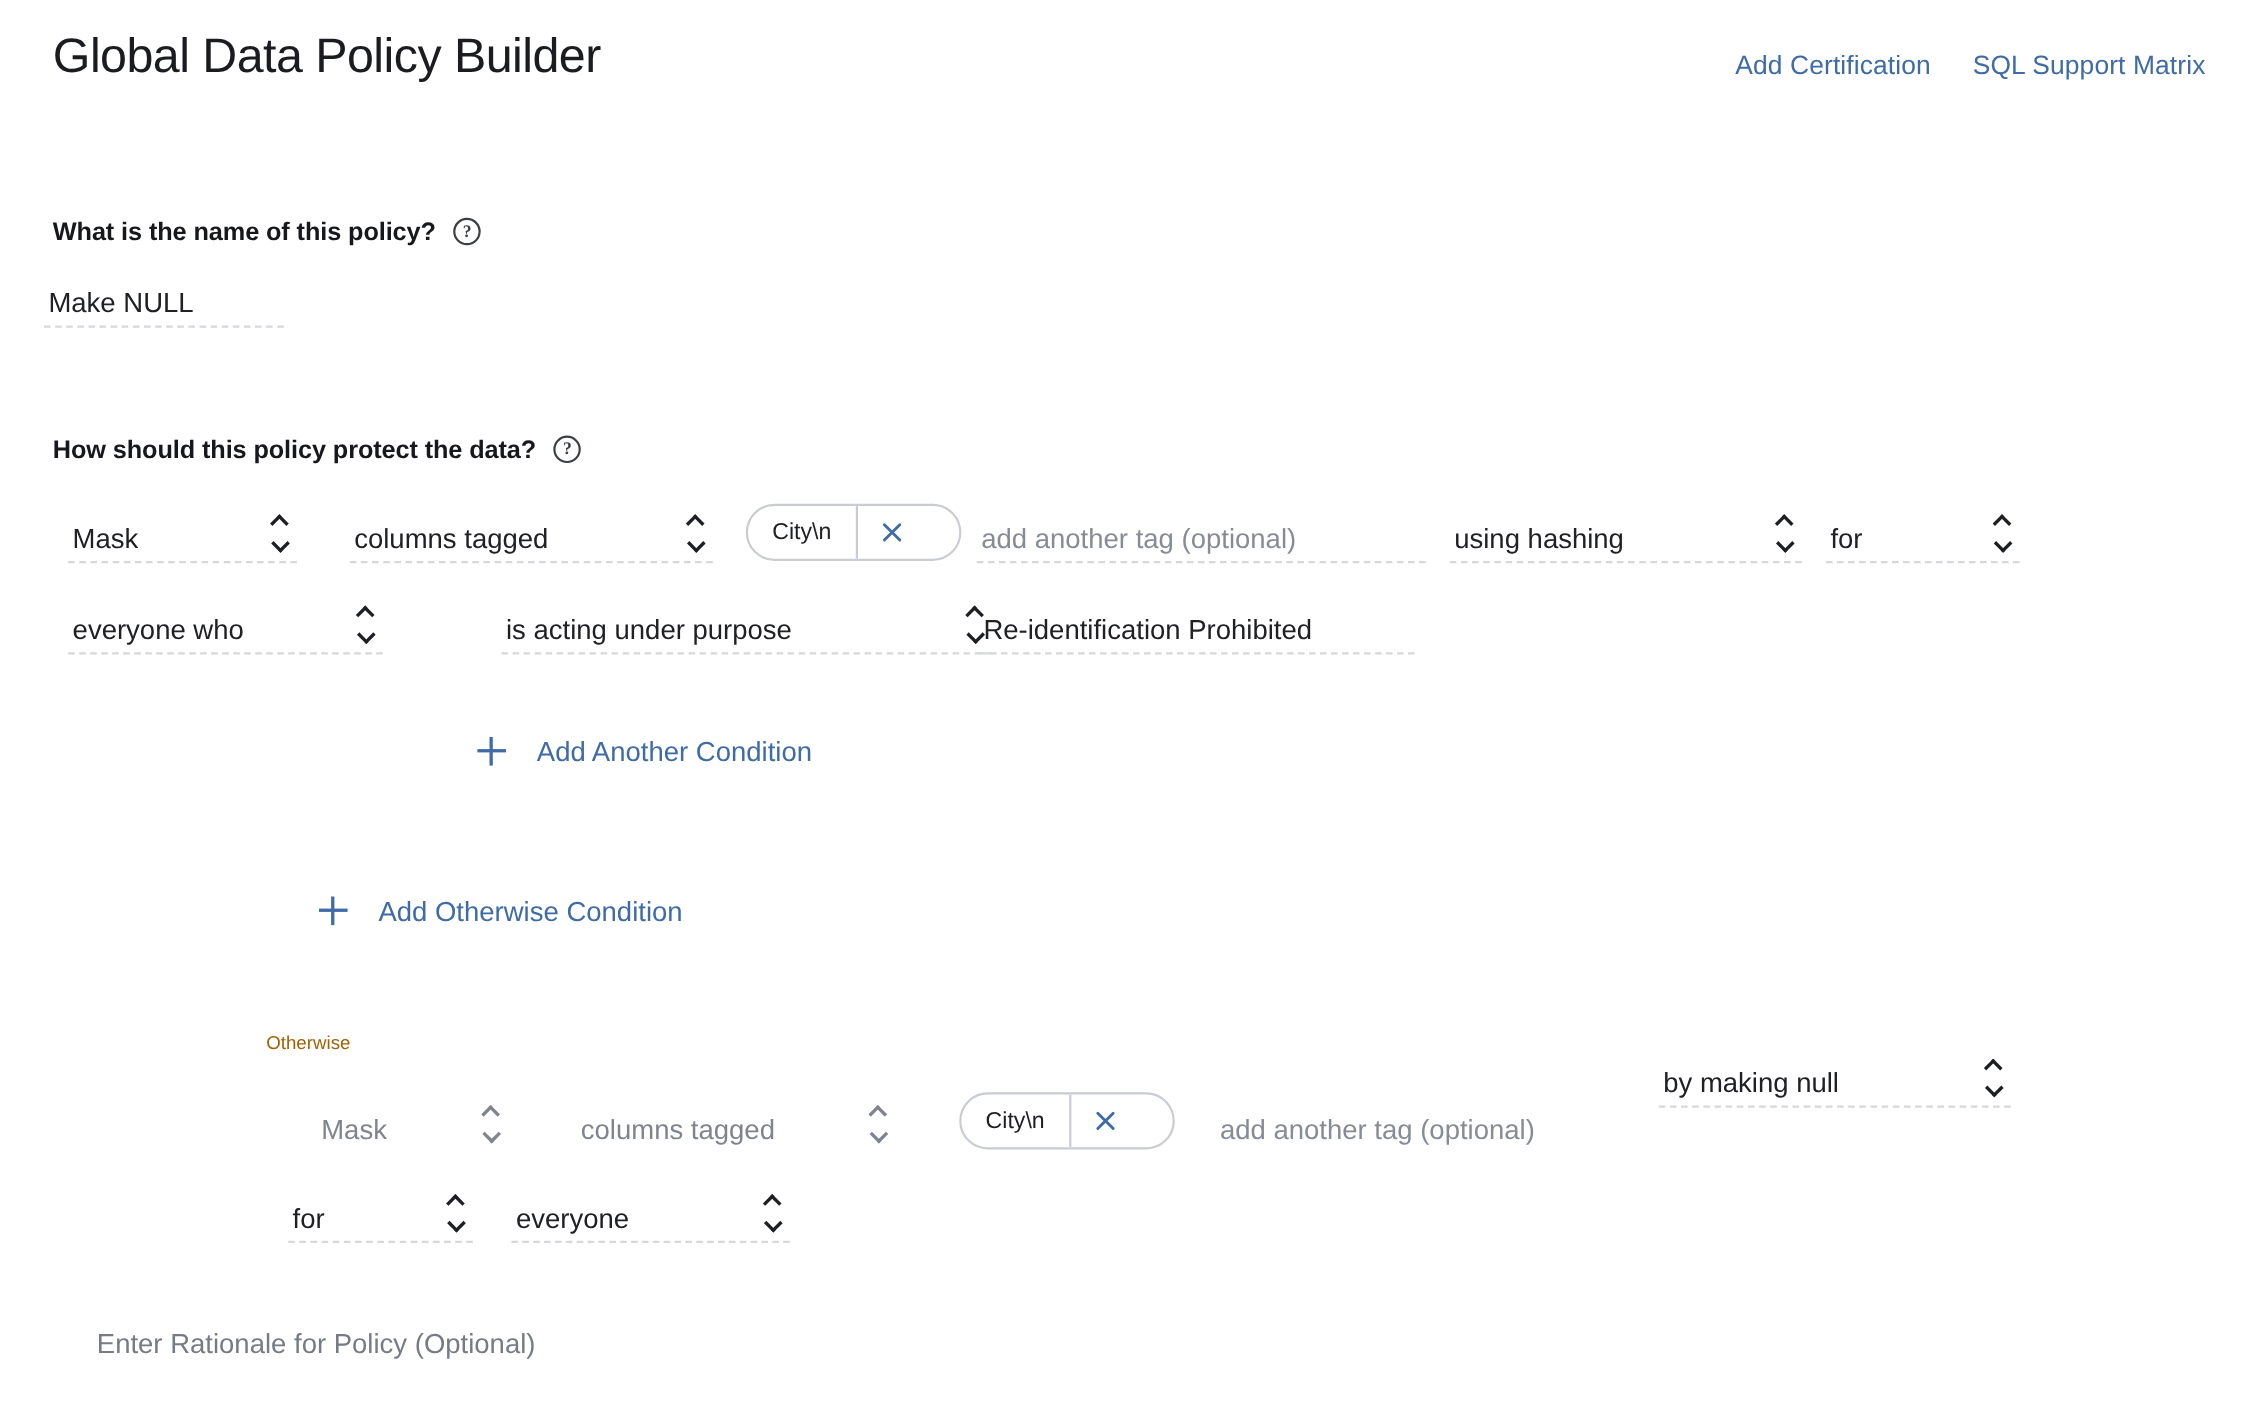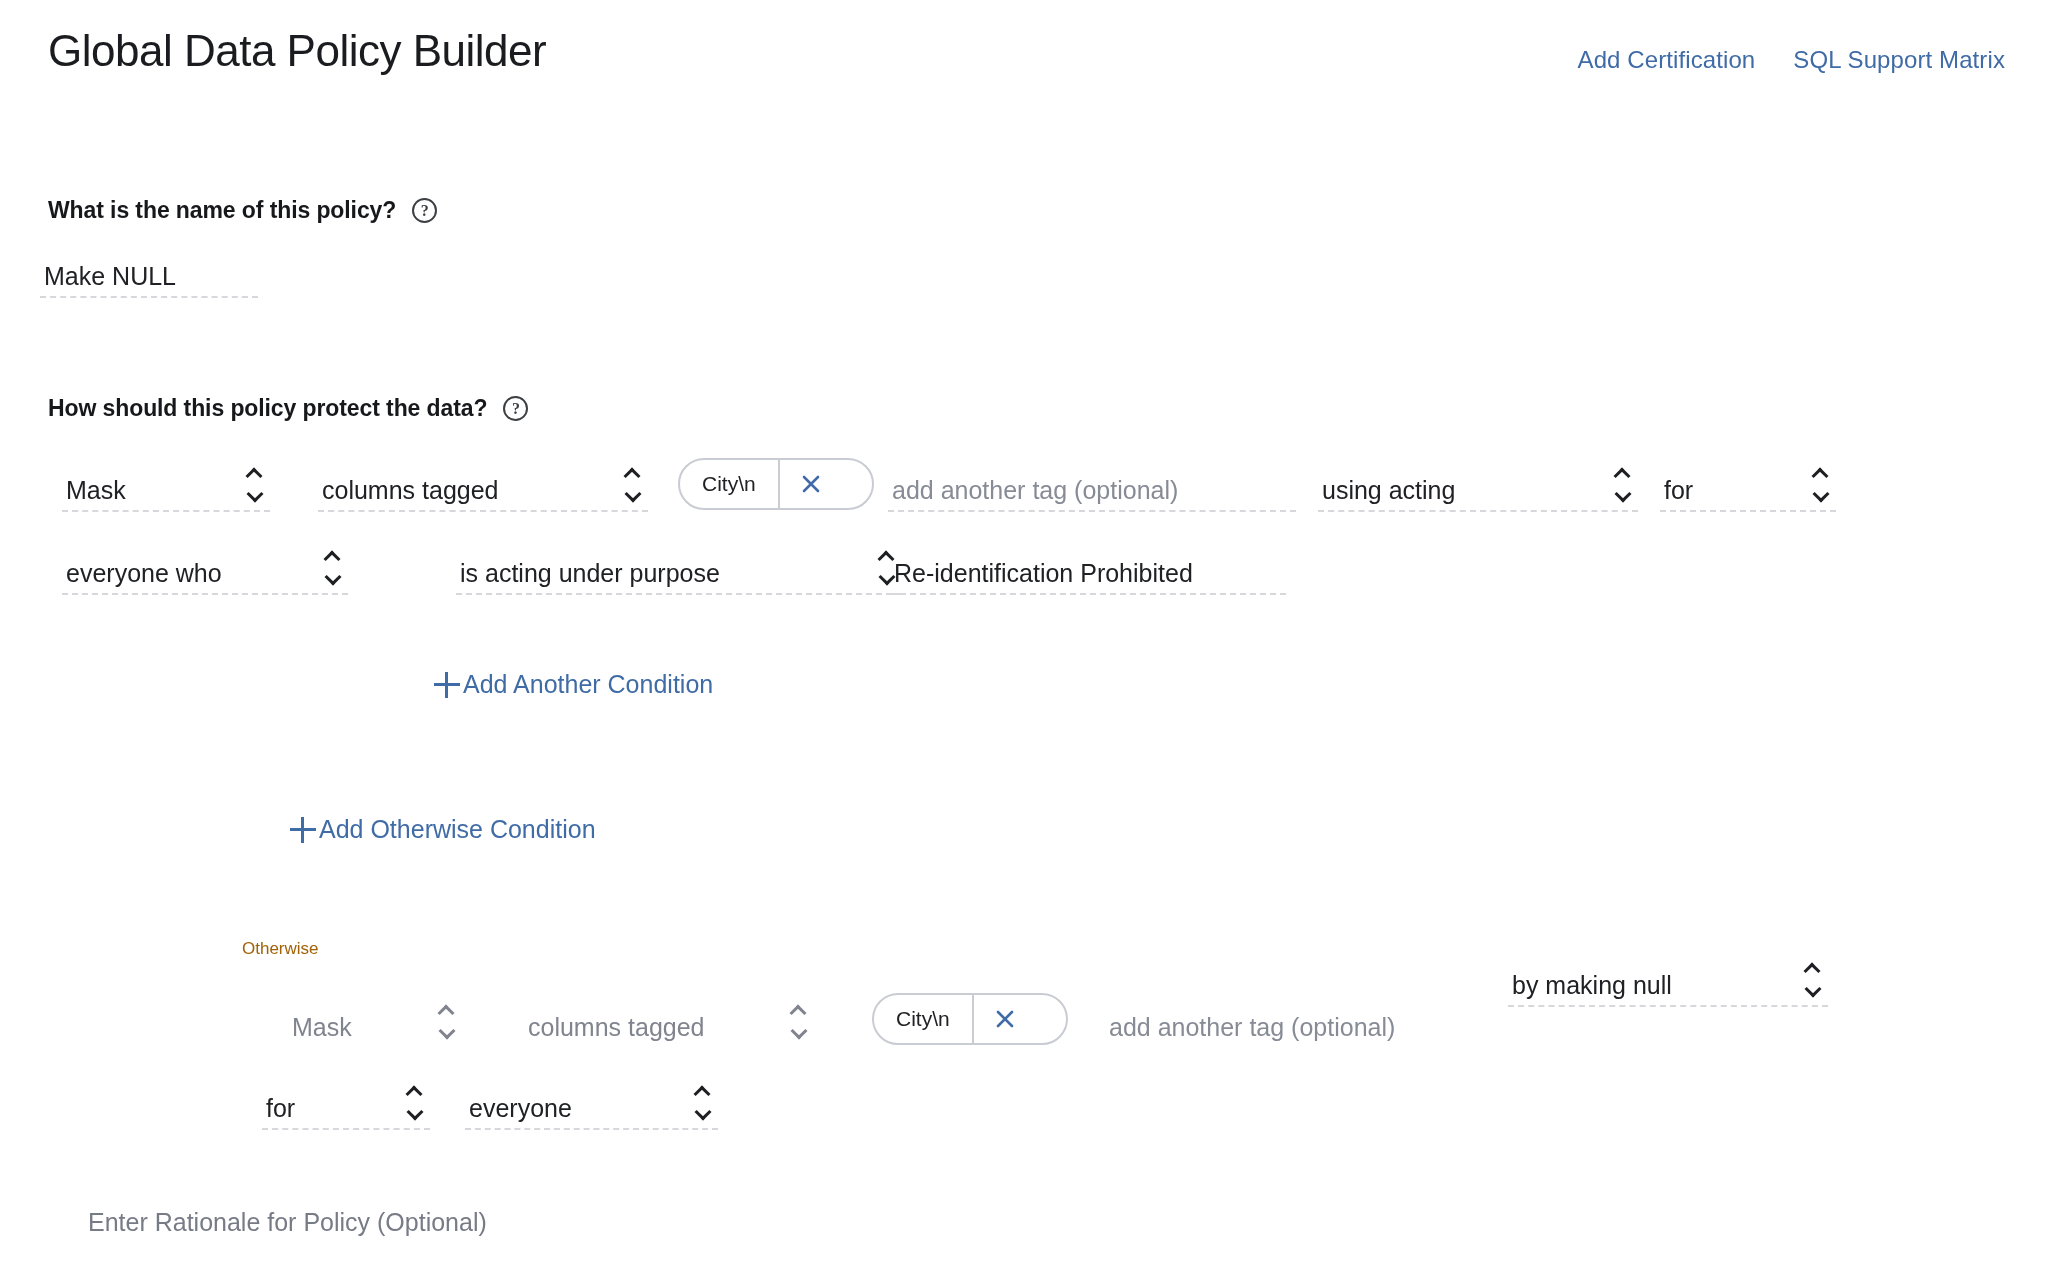--- a/index.html
+++ b/index.html
@@ -167,22 +167,22 @@
     width: 62px;
     border-left: 2px solid #c9ccd2;
     cursor: pointer;
   }
   .chip .chip-x svg { display: block; }
 
   
   .add-btn {
     position: absolute;
     display: flex;
-    align-items: center;
-    gap: 3px;
+    align-items: flex-start;
+    gap: 28px;
     color: #3f6ba6;
     font-size: 25px;
     cursor: pointer;
     white-space: nowrap;
   }
   .plus {
     position: relative;
     width: 26px;
     height: 26px;
     flex: 0 0 auto;
@@ -261,21 +261,21 @@
         <path d="M6 6 L20 20 M20 6 L6 20" stroke="#3f6ba6" stroke-width="2.6" stroke-linecap="round" fill="none"></path>
       </svg>
     </span>
   </div>
 
   <div class="field" style="left:888px; top:450px; width:408px;">
     <span class="fv placeholder">add another tag (optional)</span>
   </div>
 
   <div class="field" style="left:1318px; top:450px; width:320px;">
-    <span class="fv">using acting</span>
+    <span class="fv">using hashing</span>
     <span class="stepper">
         <i class="up"></i>
         <i class="dn"></i>
       </span>
   </div>
 
   <div class="field" style="left:1660px; top:450px; width:176px;">
     <span class="fv">for</span>
     <span class="stepper">
         <i class="up"></i>

